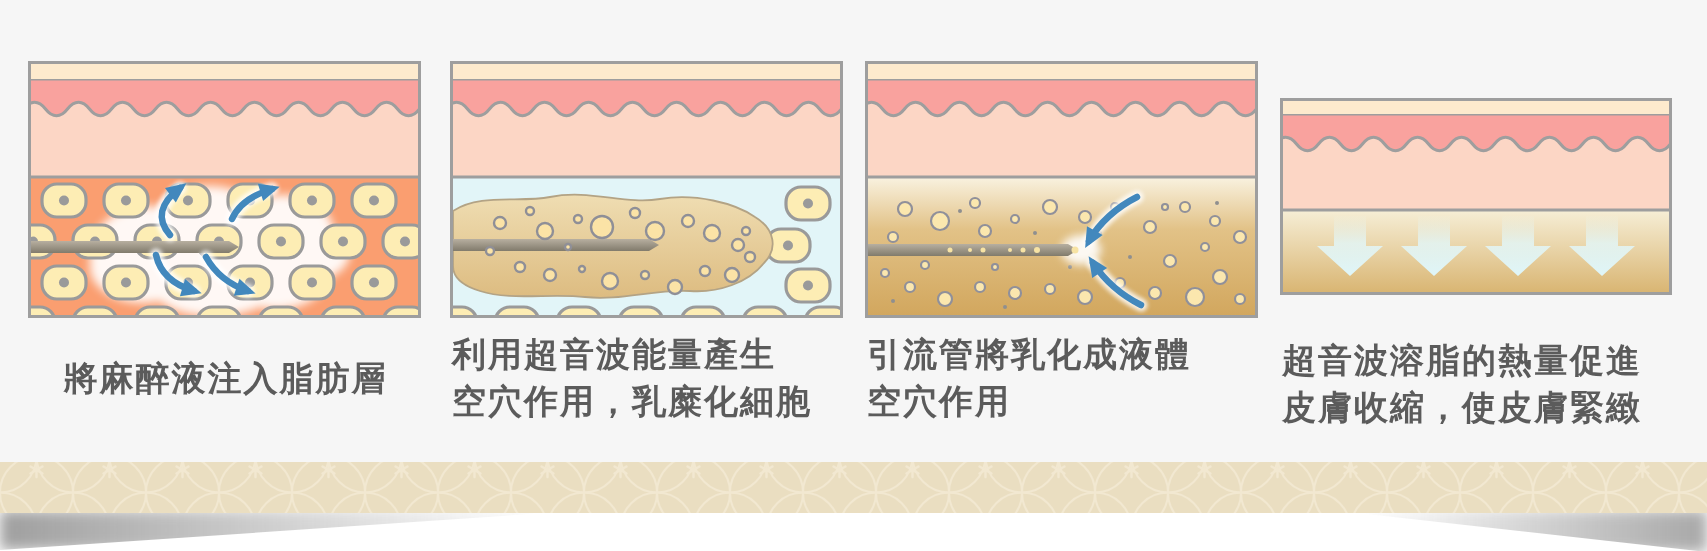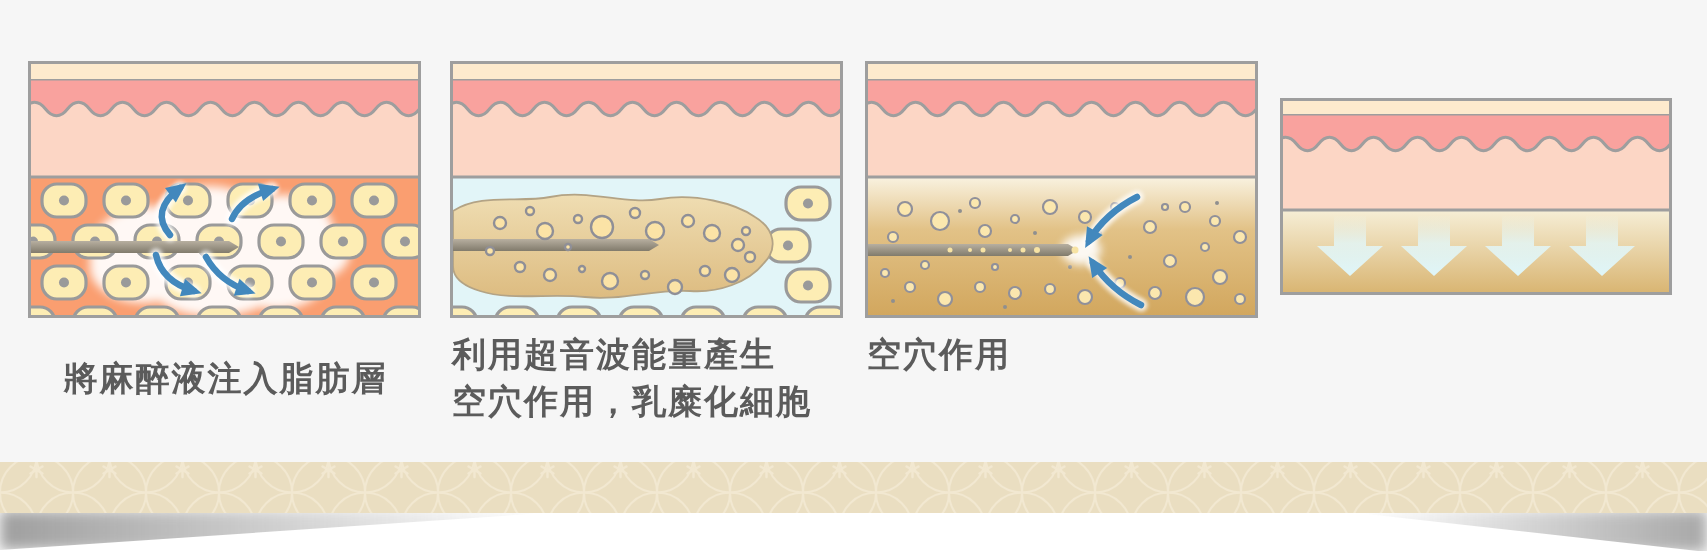--- a/index.html
+++ b/index.html
@@ -372,23 +372,28 @@
   <div class="caption centered" style="left:28px;top:355px;width:395px;">
     <div>將麻醉液注入脂肪層</div>
   </div>
 
   <div class="caption" style="left:452px;top:331px;">
     <div>利用超音波能量產生</div>
     <div>空穴作用，乳糜化細胞</div>
   </div>
 
   <div class="caption" style="left:867px;top:331px;">
+    <div>引流管將乳化成液體</div>
     <div>空穴作用</div>
   </div>
 
+  <div class="caption" style="left:1282px;top:337px;">
+    <div>超音波溶脂的熱量促進</div>
+    <div>皮膚收縮，使皮膚緊緻</div>
+  </div>
 
   <div class="bottom-white"></div>
   <div class="shadow-left"></div>
   <div class="shadow-right"></div>
 
   <div class="band">
     <svg width="1707" height="51">
       <defs>
         <pattern id="shippou" width="73" height="73" patternUnits="userSpaceOnUse" y="-6">
           <g fill="none" stroke="#f2e8d1" stroke-width="2">

